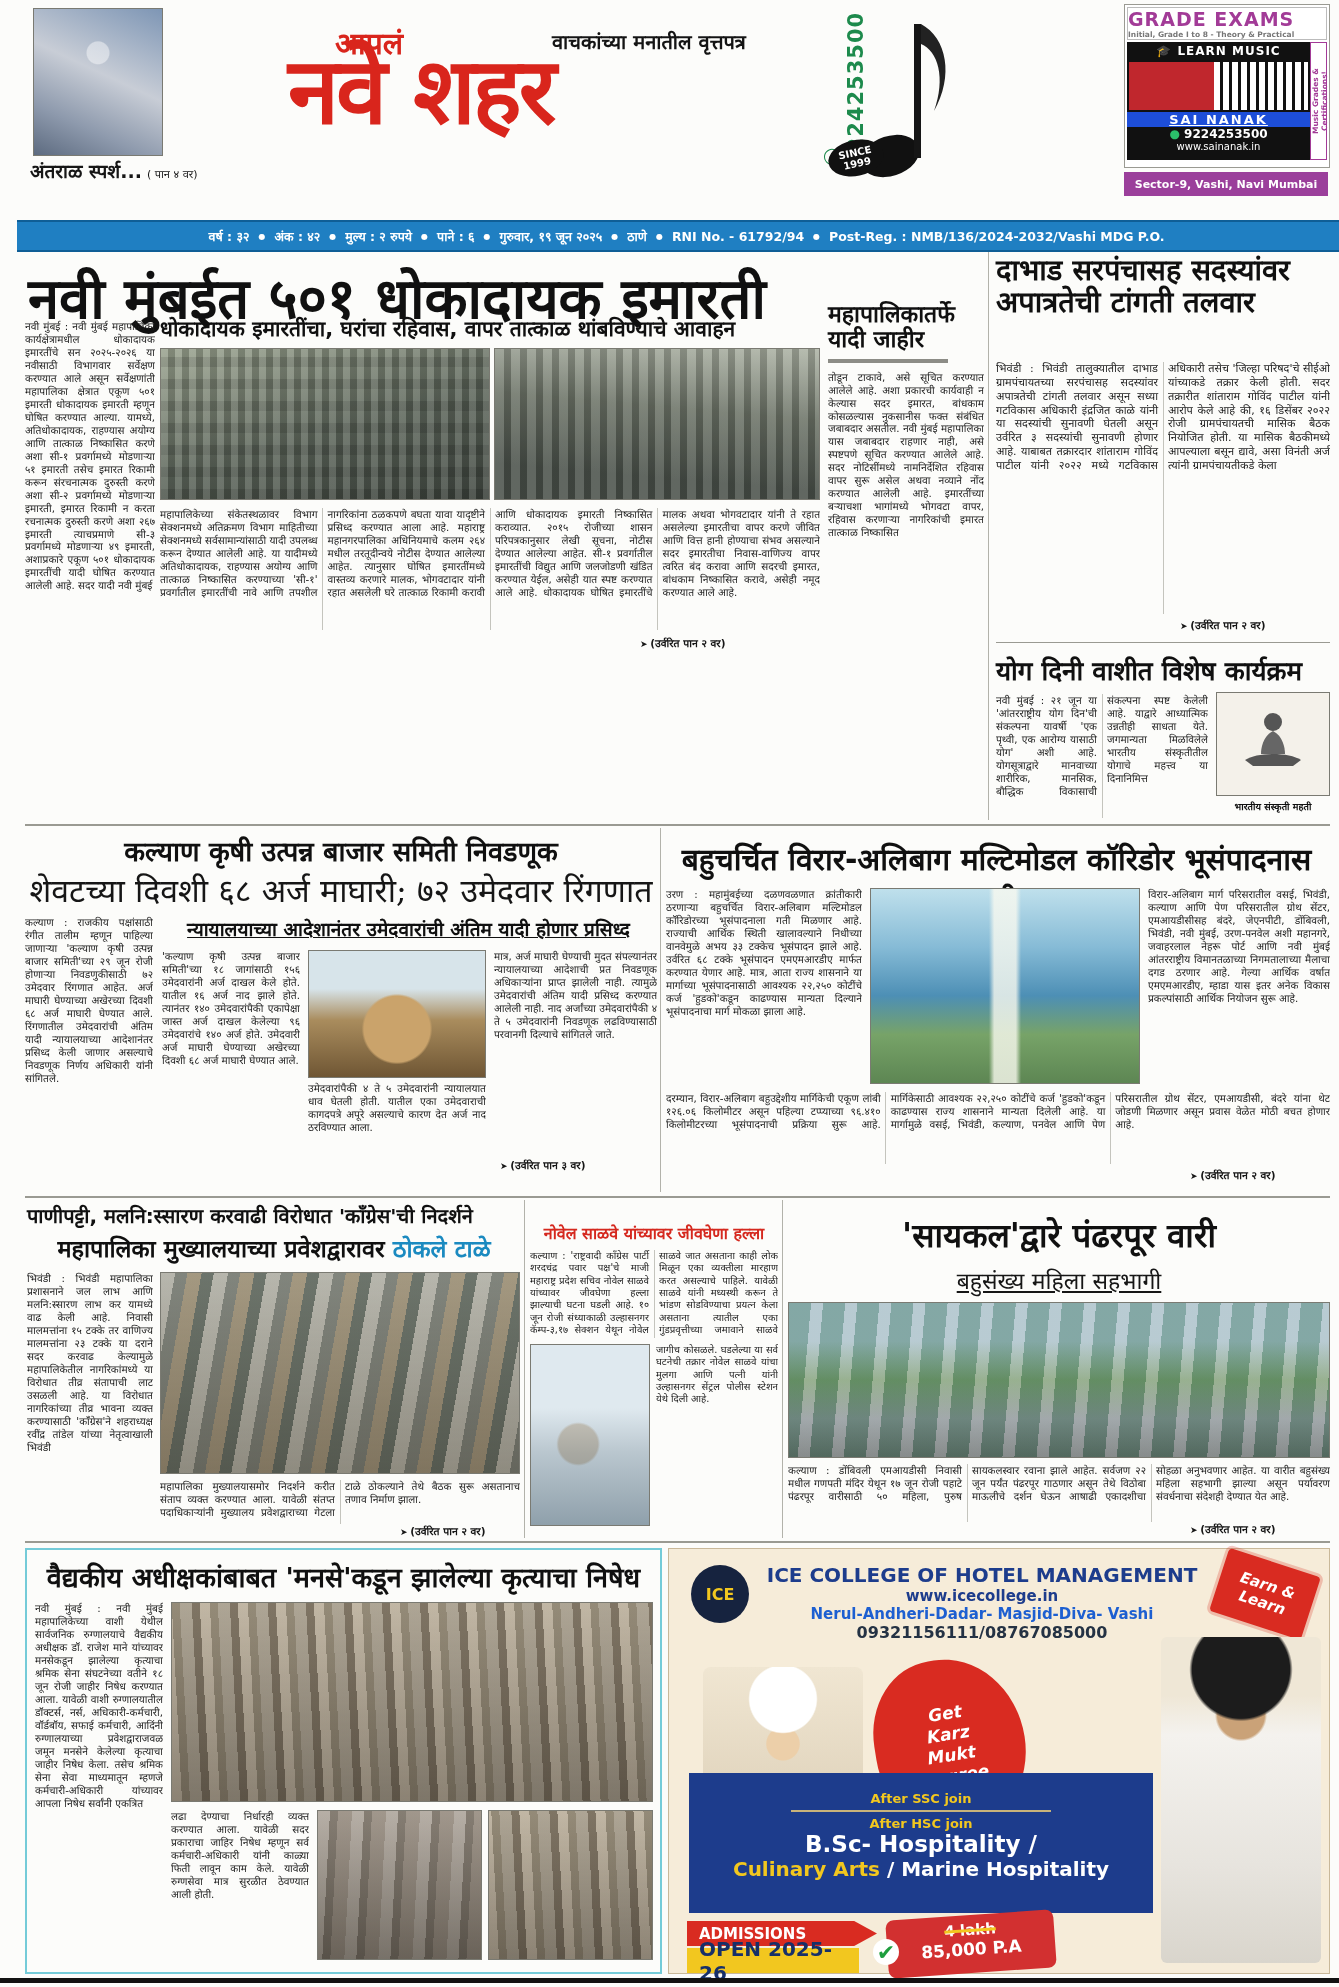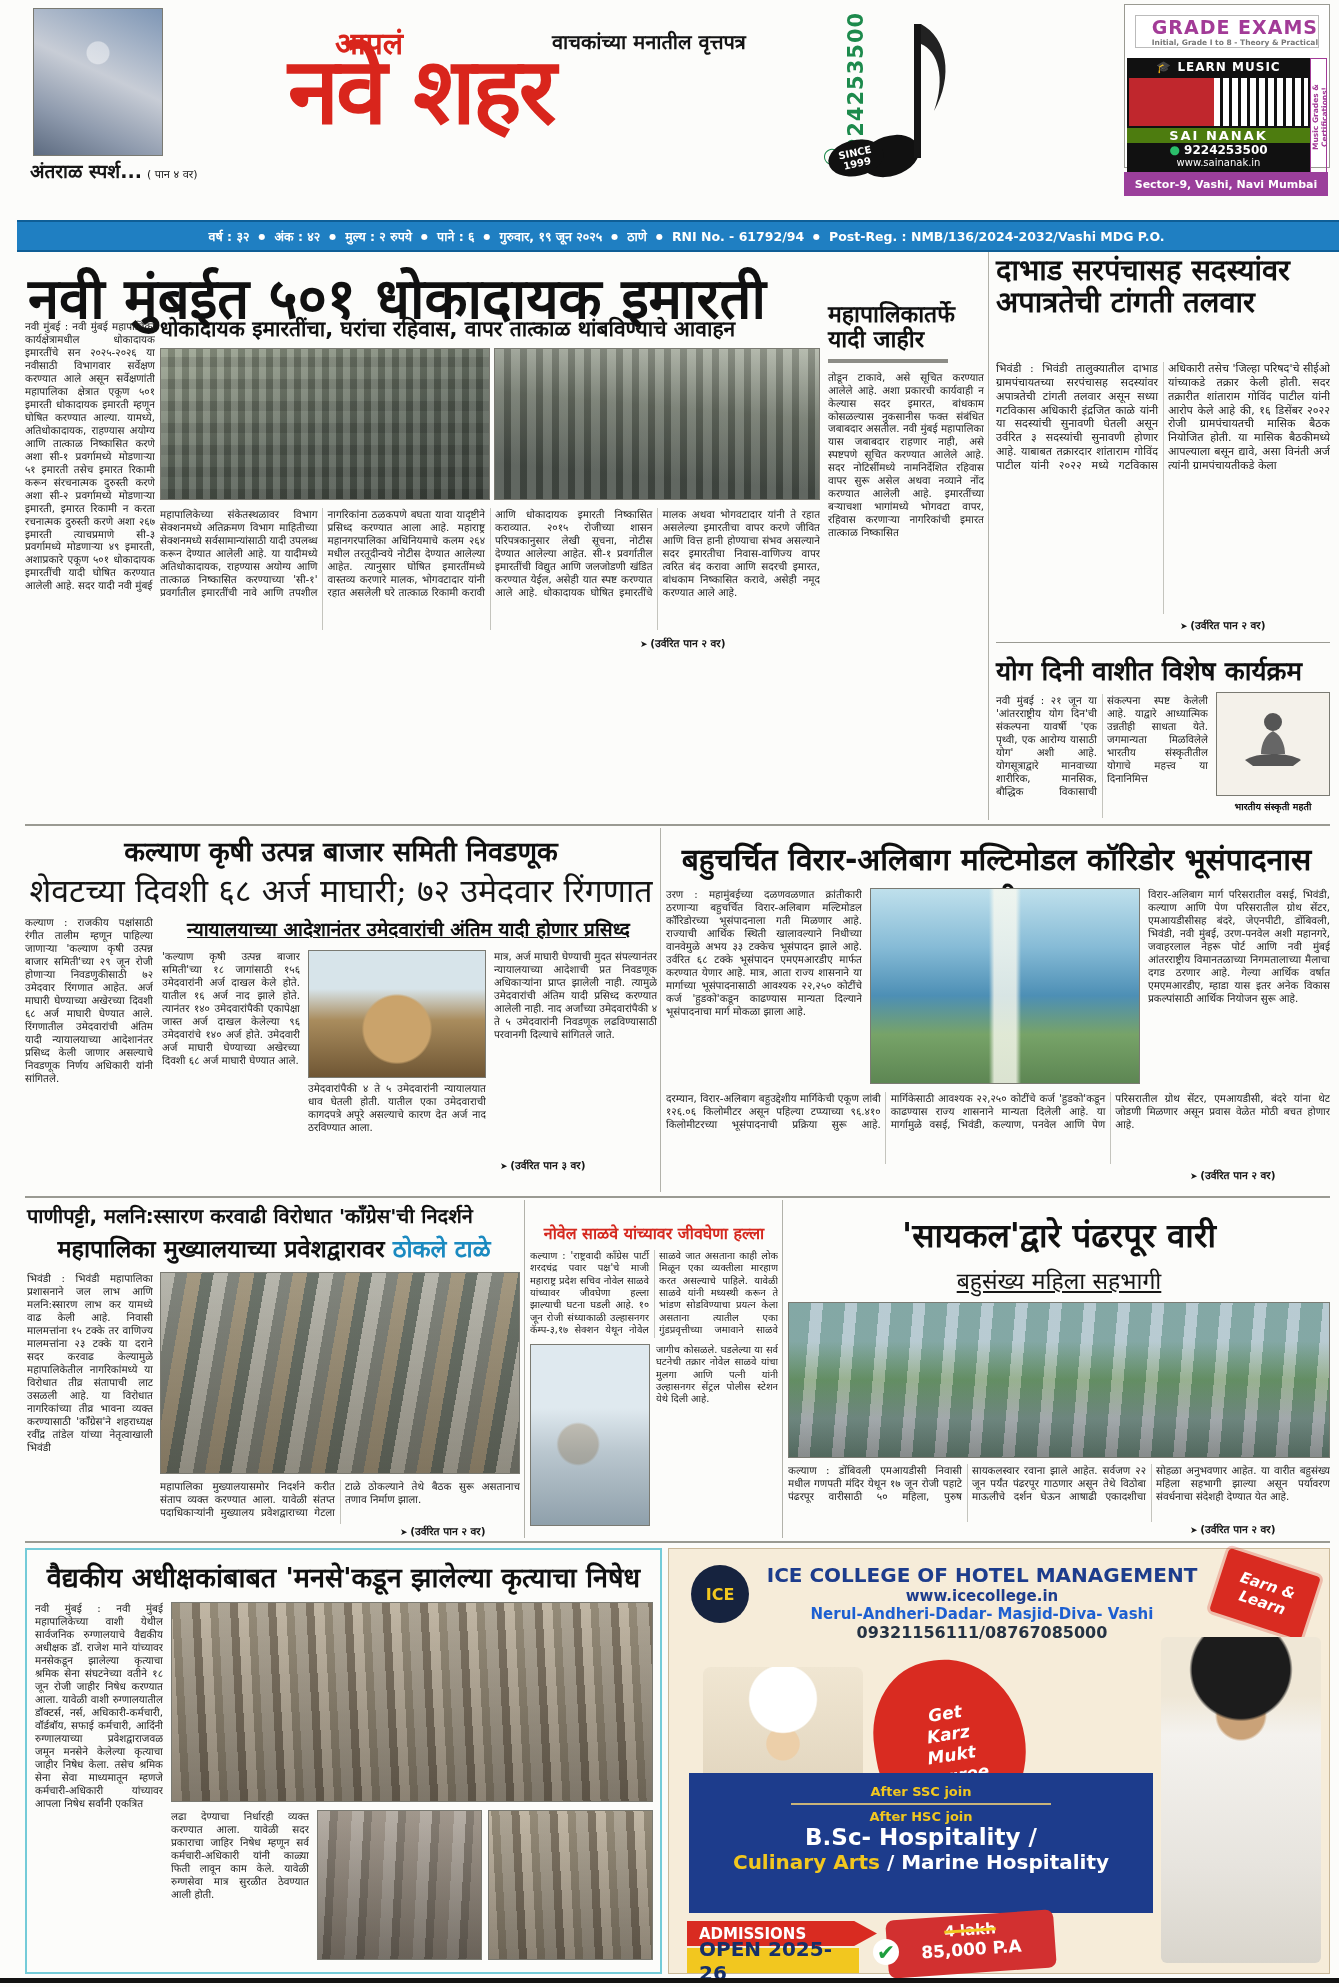--- a/index.html
+++ b/index.html
@@ -57,21 +57,21 @@
       linear-gradient(180deg,rgba(235,235,230,.55),rgba(80,75,65,.45));background-blend-mode:multiply;}
   .ph-crowd2{background:
       repeating-linear-gradient(93deg,#c2b8ad 0 12px,#8e8478 12px 20px,#ab9f92 20px 34px),
       linear-gradient(180deg,rgba(225,230,235,.5),rgba(60,60,55,.5));background-blend-mode:multiply;}
   .ph-yoga{background:#f4f1ea;display:flex;align-items:center;justify-content:center;}
   
   .sn-box{border:1px solid #9a9a92;background:#fff;}
   .ge-title{color:#a23b97;font-weight:bold;font-size:19px;letter-spacing:1px;}
   .ge-sub{color:#777;font-size:7.5px;font-weight:bold;}
   .lm-strip{background:#111;color:#fff;font-weight:bold;font-size:12px;letter-spacing:1px;}
-  .sn-red{background:#4d7c0f;color:#fff;font-weight:bold;font-size:13px;letter-spacing:2px;text-align:center;}
+  .sn-red{background:#1d4ed8;color:#fff;font-weight:bold;font-size:13px;letter-spacing:2px;text-align:center;text-decoration:underline;}
   .sn-keys{background:repeating-linear-gradient(90deg,#fff 0 6px,#111 6px 9px);}
   .sn-side{writing-mode:vertical-rl;transform:rotate(180deg);color:#a23b97;font-size:7.5px;font-weight:bold;
            border:1px solid #a23b97;text-align:center;}
   .sn-addr{background:#9b3f9b;color:#fff;font-size:11px;font-weight:bold;display:flex;align-items:center;justify-content:center;}
   .phone-vert{writing-mode:vertical-rl;transform:rotate(180deg);color:#1d8a4c;font-weight:bold;font-size:21px;letter-spacing:1px;}
   .since{background:#111;color:#fff;border-radius:50%;display:flex;flex-direction:column;align-items:center;justify-content:center;
          font-size:10px;font-weight:bold;line-height:1.1;transform:rotate(-12deg);}
   
   .ice{background:#f6ecd9;border:1px solid #c9b899;box-sizing:border-box;}
   .ice-title{color:#1d3c8c;font-weight:bold;font-size:20px;}
@@ -119,21 +119,21 @@
     <ellipse cx="38" cy="150" rx="30" ry="20" fill="#111" transform="rotate(-18 38 150)"></ellipse>
     <rect x="62" y="18" width="7" height="134" fill="#161616"></rect>
     <path d="M69 18 C 95 32, 102 70, 82 105 C 94 72, 86 45, 69 38 Z" fill="#222"></path>
   </svg>
   <div class="abs since" style="left:828px;top:140px;width:56px;height:36px;">
     <span>SINCE</span>
     <span>1999</span>
   </div>
 
   <div class="abs sn-box" style="left:1124px;top:4px;width:204px;height:162px;">
-    <div style="border:1px solid #bbb;margin:10px;text-align:right;">
+    <div style="border:1px solid #bbb;margin:2px;text-align:left;">
       <div class="ge-title">GRADE EXAMS</div>
       <div class="ge-sub">Initial, Grade I to 8 - Theory &amp; Practical</div>
     </div>
     <div style="display:flex;margin:2px;height:118px;">
       <div style="flex:1;background:#111;position:relative;">
         <div class="lm-strip" style="text-align:center;padding:2px 0;">
           <span>🎓</span> <span>LEARN MUSIC</span>
         </div>
         <div style="display:flex;height:48px;margin:2px;">
           <div style="flex:1;background:#c0272d;"></div>
@@ -295,21 +295,21 @@
 
     <div class="abs" style="left:34px;top:118px;width:160px;height:160px;background:radial-gradient(circle at 50% 20%,#fff 0 22%,transparent 23%),radial-gradient(circle at 50% 48%,#eccfa9 0 14%,transparent 15%),linear-gradient(180deg,#f0e6d2,#ddd0b8);border-radius:8px;"></div>
     <div class="abs bubble" style="left:206px;top:110px;width:150px;height:172px;">
       <span>Get</span>
       <span>Karz</span>
       <span>Mukt</span>
       <span>Degree</span>
     </div>
     <div class="abs" style="left:492px;top:88px;width:160px;height:326px;background:radial-gradient(circle at 50% 10%,#1c1c1c 0 16%,transparent 17%),radial-gradient(circle at 50% 24%,#caa278 0 9%,transparent 10%),linear-gradient(180deg,#efe7d6 0 18%,#f4f2ee 30%,#e7e4de 70%,#d9d5cc);border-radius:6px;"></div>
 
-    <div class="abs ice-panel" style="left:20px;top:224px;width:464px;height:140px;padding-top:11px;box-sizing:border-box;">
+    <div class="abs ice-panel" style="left:20px;top:224px;width:464px;height:140px;padding-top:18px;box-sizing:border-box;">
       <div class="ice-yellow" style="font-size:13px;">After SSC join</div>
       <div style="height:2px;background:#c8b37a;width:260px;margin:4px auto;"></div>
       <div class="ice-yellow" style="font-size:13px;">After HSC join</div>
       <div style="font-size:23px;font-weight:bold;">B.Sc- Hospitality /</div>
       <div style="font-size:20px;font-weight:bold;">
         <span class="ice-yellow">Culinary Arts</span><span> / Marine Hospitality</span>
       </div>
     </div>
 
     <div class="abs adm" style="left:18px;top:372px;width:178px;height:25px;">ADMISSIONS</div>

